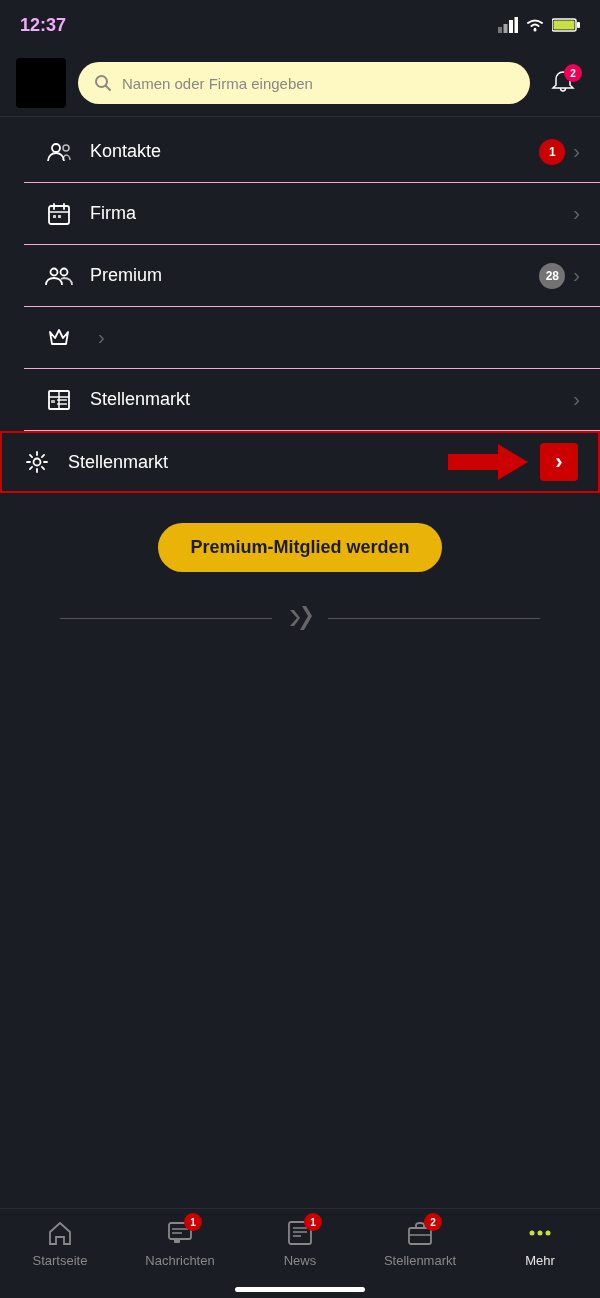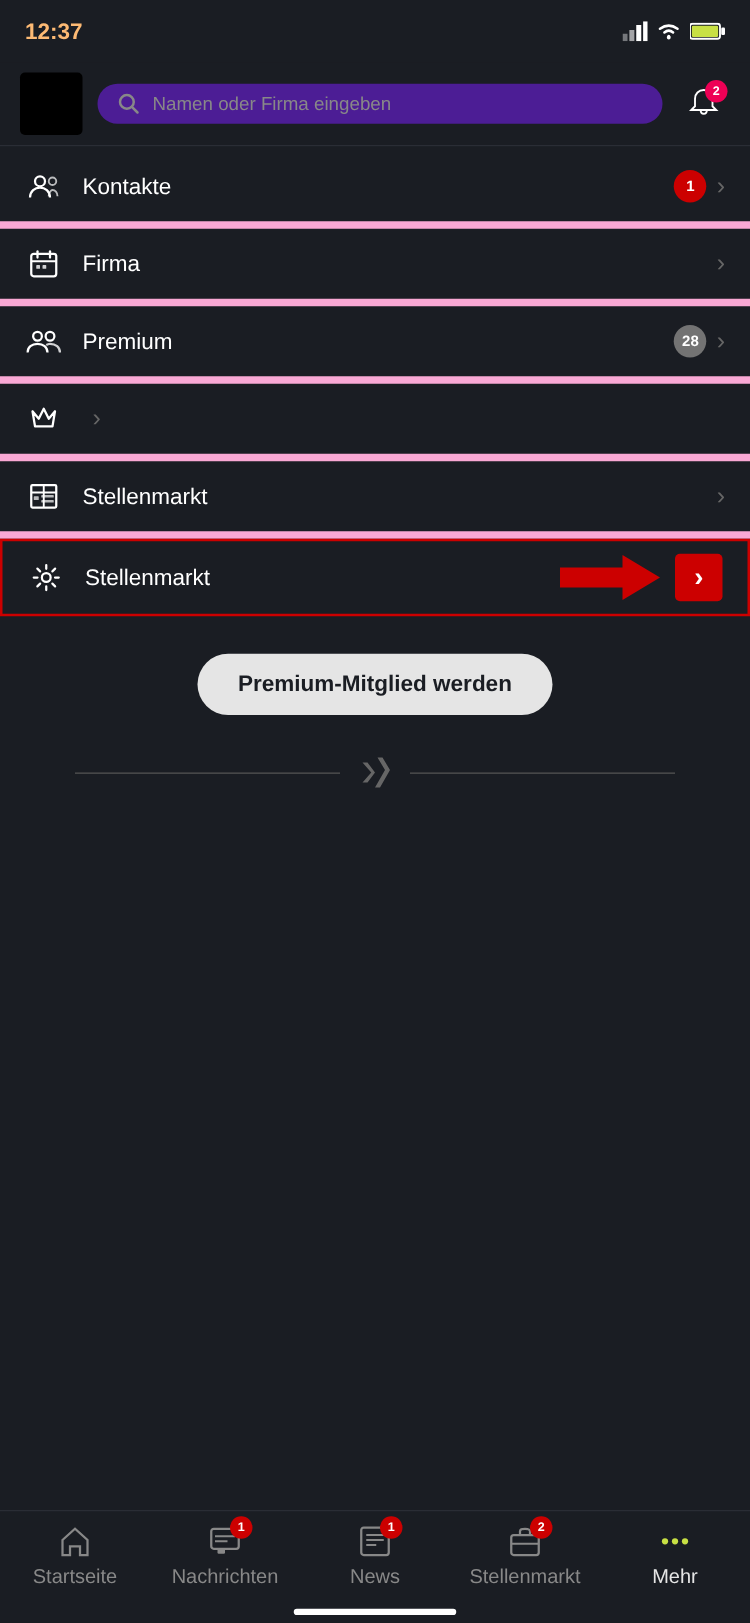--- a/index.html
+++ b/index.html
@@ -19,21 +19,21 @@
       height: 50px;
       background: #1a1d23;
       display: flex;
       align-items: center;
       justify-content: space-between;
       padding: 0 20px;
     }
     .status-time {
       font-size: 18px;
       font-weight: 700;
-      color: #fdba74;
+      color: #f0abfc;
     }
     .status-icons {
       display: flex;
       align-items: center;
       gap: 6px;
     }
 
     
     .header {
       background: #1a1d23;
@@ -45,23 +45,23 @@
     }
     .logo-box {
       width: 50px;
       height: 50px;
       background: #000;
       border-radius: 4px;
       flex-shrink: 0;
     }
     .search-bar {
       flex: 1;
-      background: #4c1d95;
+      background: #fef9c3;
       border-radius: 25px;
-      height: 32px;
+      height: 42px;
       display: flex;
       align-items: center;
       padding: 0 16px;
       gap: 10px;
     }
     .search-bar-text {
       color: #888;
       font-size: 15px;
     }
     .notification-btn {
@@ -91,23 +91,24 @@
 
     
     .menu-list {
       margin-top: 4px;
     }
     .menu-item {
       display: flex;
       align-items: center;
       padding: 0 20px;
       height: 62px;
-      border-bottom: 6px solid #f9a8d4;
+      border-bottom: 1px solid #f9a8d4;
       cursor: pointer;
       position: relative;
+      margin-left: 24px;
     }
     .menu-icon {
       width: 30px;
       display: flex;
       align-items: center;
       justify-content: center;
       margin-right: 16px;
       flex-shrink: 0;
     }
     .menu-label {
@@ -137,21 +138,21 @@
       margin-left: 8px;
     }
 
     
     .premium-section {
       display: flex;
       justify-content: center;
       padding: 30px 20px 20px;
     }
     .premium-btn {
-      background: #e5e5e5;
+      background: #eab308;
       color: #1a1d23;
       font-size: 18px;
       font-weight: 700;
       border: none;
       border-radius: 30px;
       padding: 14px 32px;
       cursor: pointer;
     }
 
     
@@ -207,21 +208,21 @@
       font-size: 10px;
       font-weight: 700;
       width: 18px;
       height: 18px;
       border-radius: 50%;
       display: flex;
       align-items: center;
       justify-content: center;
     }
     .nav-label {
-      font-size: 16px;
+      font-size: 13px;
       color: #888;
     }
     .nav-label.active {
       color: #e5e5e5;
     }
     .home-indicator {
       position: absolute;
       bottom: 6px;
       left: 50%;
       transform: translateX(-50%);

